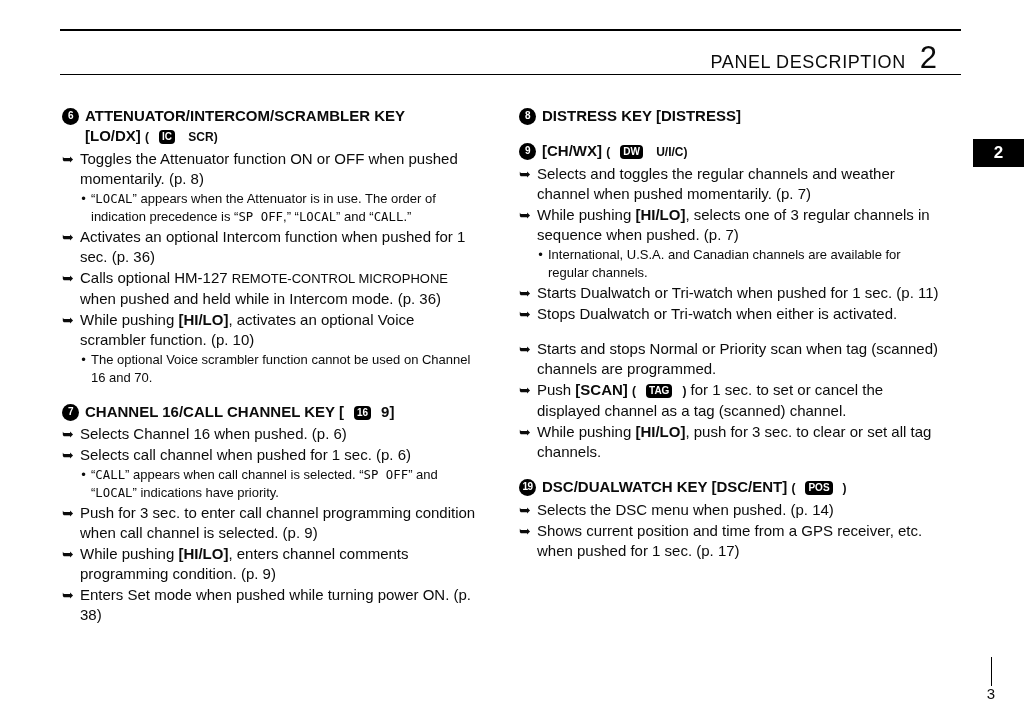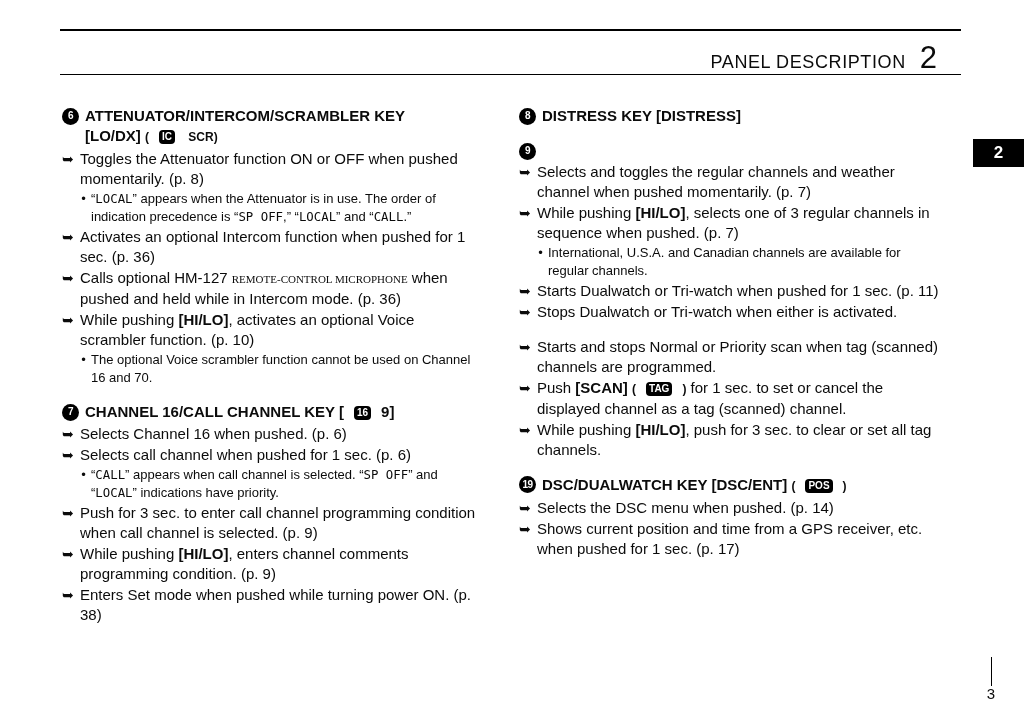--- a/index.html
+++ b/index.html
@@ -45,21 +45,21 @@
   .item { display:flex; font-size:15px; line-height:20px; margin-bottom:1px; }
   .marker { flex:0 0 18px; font-family:"DejaVu Sans",sans-serif; }
   .marker.arrow { font-size:14px; }
   .item.note { margin-left:18px; font-size:13px; line-height:18px; }
   .item.note .marker { flex:0 0 11px; font-size:12px; }
   .item-text { flex:1; }
 
   .seg-bold { font-weight:bold; }
   .seg-small { font-size:12px; }
   .seg-lcd { font-family:"DejaVu Sans Mono",monospace; font-size:0.95em; }
-  .seg-smallcaps { font-size:11px;font-family:Liberation Serif, serif; }
+  .seg-smallcaps { font-size:13px; }
   .seg-badge {
     display:inline-block; background:#000; color:#fff; font-weight:bold;
     font-size:10px; line-height:12px; padding:1px 3px; border-radius:4px;
     margin:0 10px; position:relative; top:-1px;
   }
 
   .page-rule { position:absolute; left:991px; top:657px; width:1px; height:29px; background:#000; }
   .page-num  { position:absolute; left:984px; top:685px; width:14px; text-align:center; font-size:15px; }
 </style>
 </head>
@@ -150,20 +150,21 @@
           <span class="circ">8</span>
           <div class="heading-lines">
             <div class="heading-line"><span class="seg seg-bold">DISTRESS KEY [DISTRESS]</span></div>
           </div>
         </div>
       </section>
       <section class="section">
         <div class="heading">
           <span class="circ">9</span>
           <div class="heading-lines">
+            <div class="heading-line"><span class="seg seg-bold">[CH/WX] </span><span class="seg seg-bold seg-small">(</span><span class="seg seg-badge">DW</span><span class="seg seg-bold seg-small"> U/I/C)</span></div>
           </div>
         </div>
         <div class="item">
           <span class="marker arrow">➥</span>
           <div class="item-text"><span class="seg">Selects and toggles the regular channels and weather channel when pushed momentarily. (p. 7)</span></div>
         </div>
         <div class="item">
           <span class="marker arrow">➥</span>
           <div class="item-text"><span class="seg">While pushing </span><span class="seg seg-bold">[HI/LO]</span><span class="seg">, selects one of 3 regular channels in sequence when pushed. (p. 7)</span></div>
         </div>

